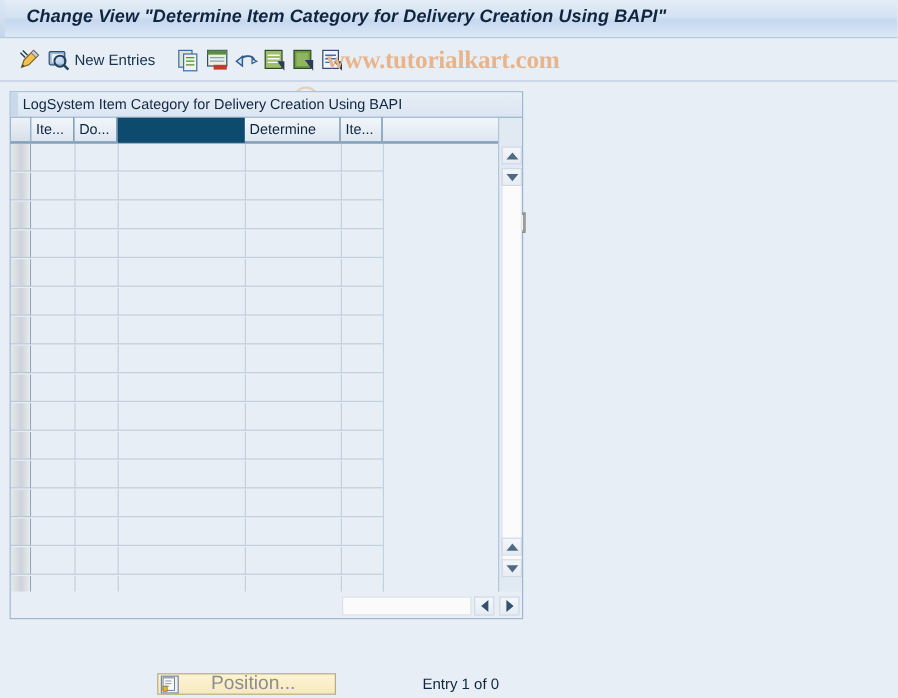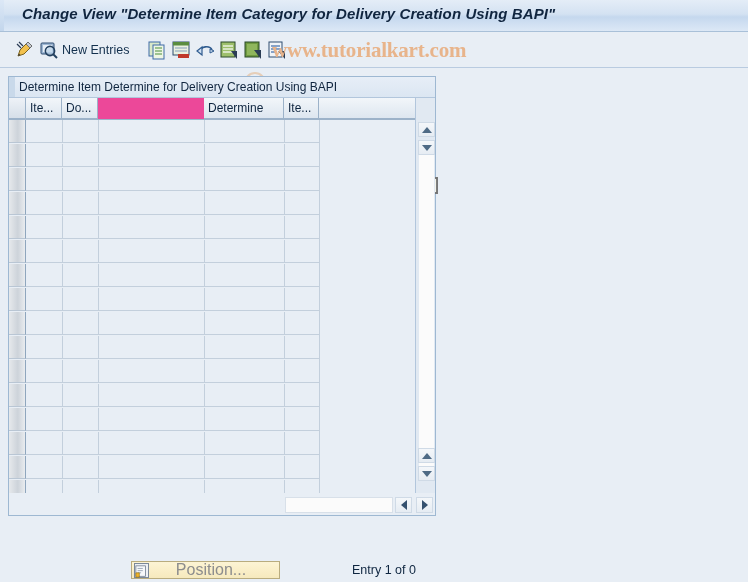--- a/index.html
+++ b/index.html
@@ -84,21 +84,21 @@
     background: #c9d9ea;
   }
   #panel-title {
     position: absolute; left: 10px; top: 3px;
     font-size: 12px; color: #10253f; white-space: nowrap;
   }
 
   
   #header-row {
     position: absolute; left: 0; top: 21px; width: 426px; height: 22px;
-    background: #ec4899;
+    background: #0c4a6e;
     border-bottom: 1px solid #9cb2c9;
     box-sizing: border-box;
   }
   .hcell {
     position: absolute; top: 0; height: 21px;
     background: linear-gradient(to bottom,#f2f6fa 0%,#dde6f0 100%);
     border-right: 1px solid #9cb2c9;
     border-bottom: 1px solid #9cb2c9;
     box-sizing: border-box;
     font-size: 12px; color: #0f2640;
@@ -315,21 +315,21 @@
 
     <div id="watermark-circle"></div>
   </div>
 
   <div id="watermark">www.tutorialkart.com</div>
 
   <div id="table-panel">
 
     <div id="panel-title-strip">
       <div class="strip-left"></div>
-      <div id="panel-title">Determine Item Determine for Delivery Creation Using BAPI</div>
+      <div id="panel-title">LogSystem Item Category for Delivery Creation Using BAPI</div>
     </div>
 
     <div id="header-row">
       <div class="hcell selcol" style="left:0px;width:17px;"></div>
       <div class="hcell" style="left:17px;width:36px;">Ite...</div>
       <div class="hcell" style="left:53px;width:36px;">Do...</div>
       <div class="hcell" style="left:195px;width:80px;">Determine</div>
       <div class="hcell" style="left:275px;width:35px;">Ite...</div>
       <div class="hcell" style="left:310px;width:96px;border-right:none;"></div>
     </div>

